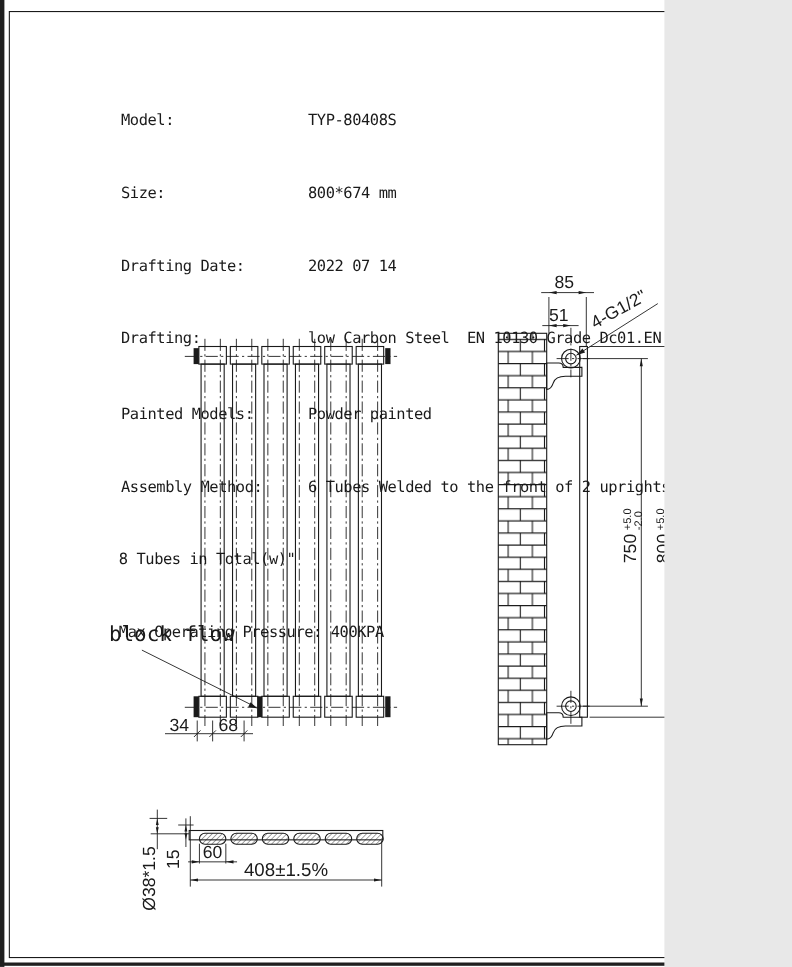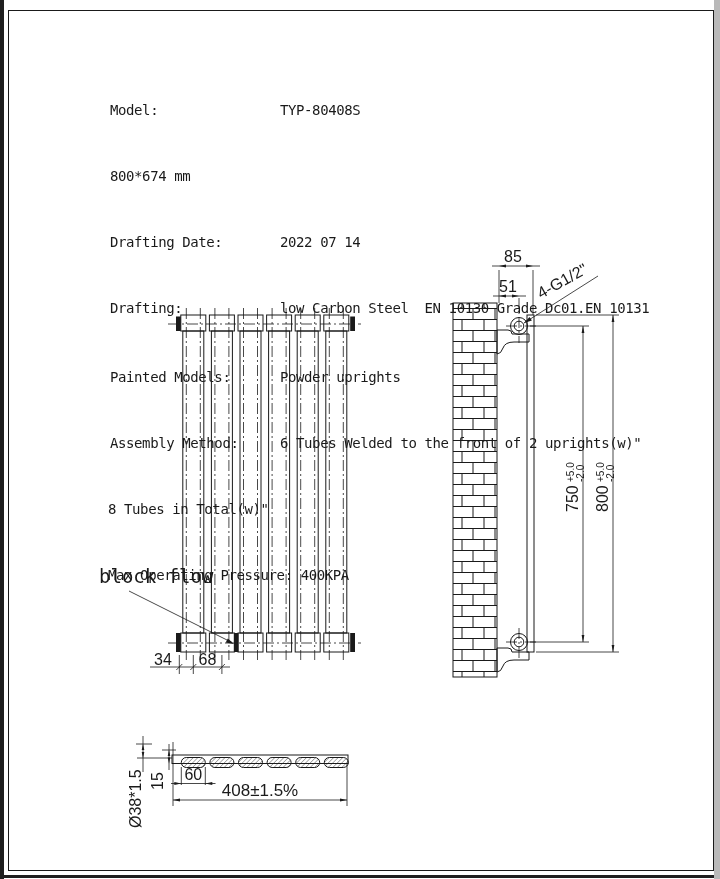--- a/index.html
+++ b/index.html
@@ -1,18 +1,18 @@
 <!DOCTYPE html>
 <html><head>
 <meta charset="utf-8">
 <style>
   html,body{margin:0;padding:0;background:#e8e8e8;}
   .page{
     position:relative;
-    width:720px;height:879px;
+    width:604px;height:879px;
     background:#ffffff;
     overflow:hidden;
     font-family:"DejaVu Sans Mono", monospace;
     color:#1a1a1a;
   }
   .edge-strip-left{position:absolute;left:0;top:0;width:3.5px;height:879px;background:#1f1f1f;}
   .edge-strip-bottom{position:absolute;left:0;top:875px;width:720px;height:3px;background:#1f1f1f;}
   .edge-strip-right{position:absolute;left:714px;top:0;width:6px;height:879px;background:#b9b9b9;}
   .sheet-border{position:absolute;left:8px;top:10px;width:704px;height:859px;border:1px solid #1a1a1a;}
   .specs{
@@ -42,33 +42,34 @@
   <div class="edge-strip-bottom"></div>
   <div class="edge-strip-right"></div>
   <div class="sheet-border"></div>
 
   <div class="specs">
     <div class="spec-row">
       <span class="spec-label">Model:</span>
       <span class="spec-value">TYP-80408S</span>
     </div>
     <div class="spec-row">
+      <span class="spec-label">Size:</span>
       <span class="spec-value">800*674 mm</span>
     </div>
     <div class="spec-row">
       <span class="spec-label">Drafting Date:</span>
       <span class="spec-value">2022 07 14</span>
     </div>
     <div class="spec-row">
       <span class="spec-label">Drafting:</span>
       <span class="spec-value">low Carbon Steel  EN 10130 Grade Dc01.EN 10131</span>
     </div>
     <div class="spec-row gap-before">
       <span class="spec-label">Painted Models:</span>
-      <span class="spec-value">Powder uprights</span>
+      <span class="spec-value">Powder painted</span>
     </div>
     <div class="spec-row">
       <span class="spec-label">Assembly Method:</span>
       <span class="spec-value">6 Tubes Welded to the front of 2 uprights(w)"</span>
     </div>
     <div class="spec-extra">8 Tubes in Total(w)"</div>
     <div class="spec-extra">Max Operating Pressure: 400KPA</div>
   </div>
 
   <svg width="720" height="879" viewBox="0 0 720 879">

